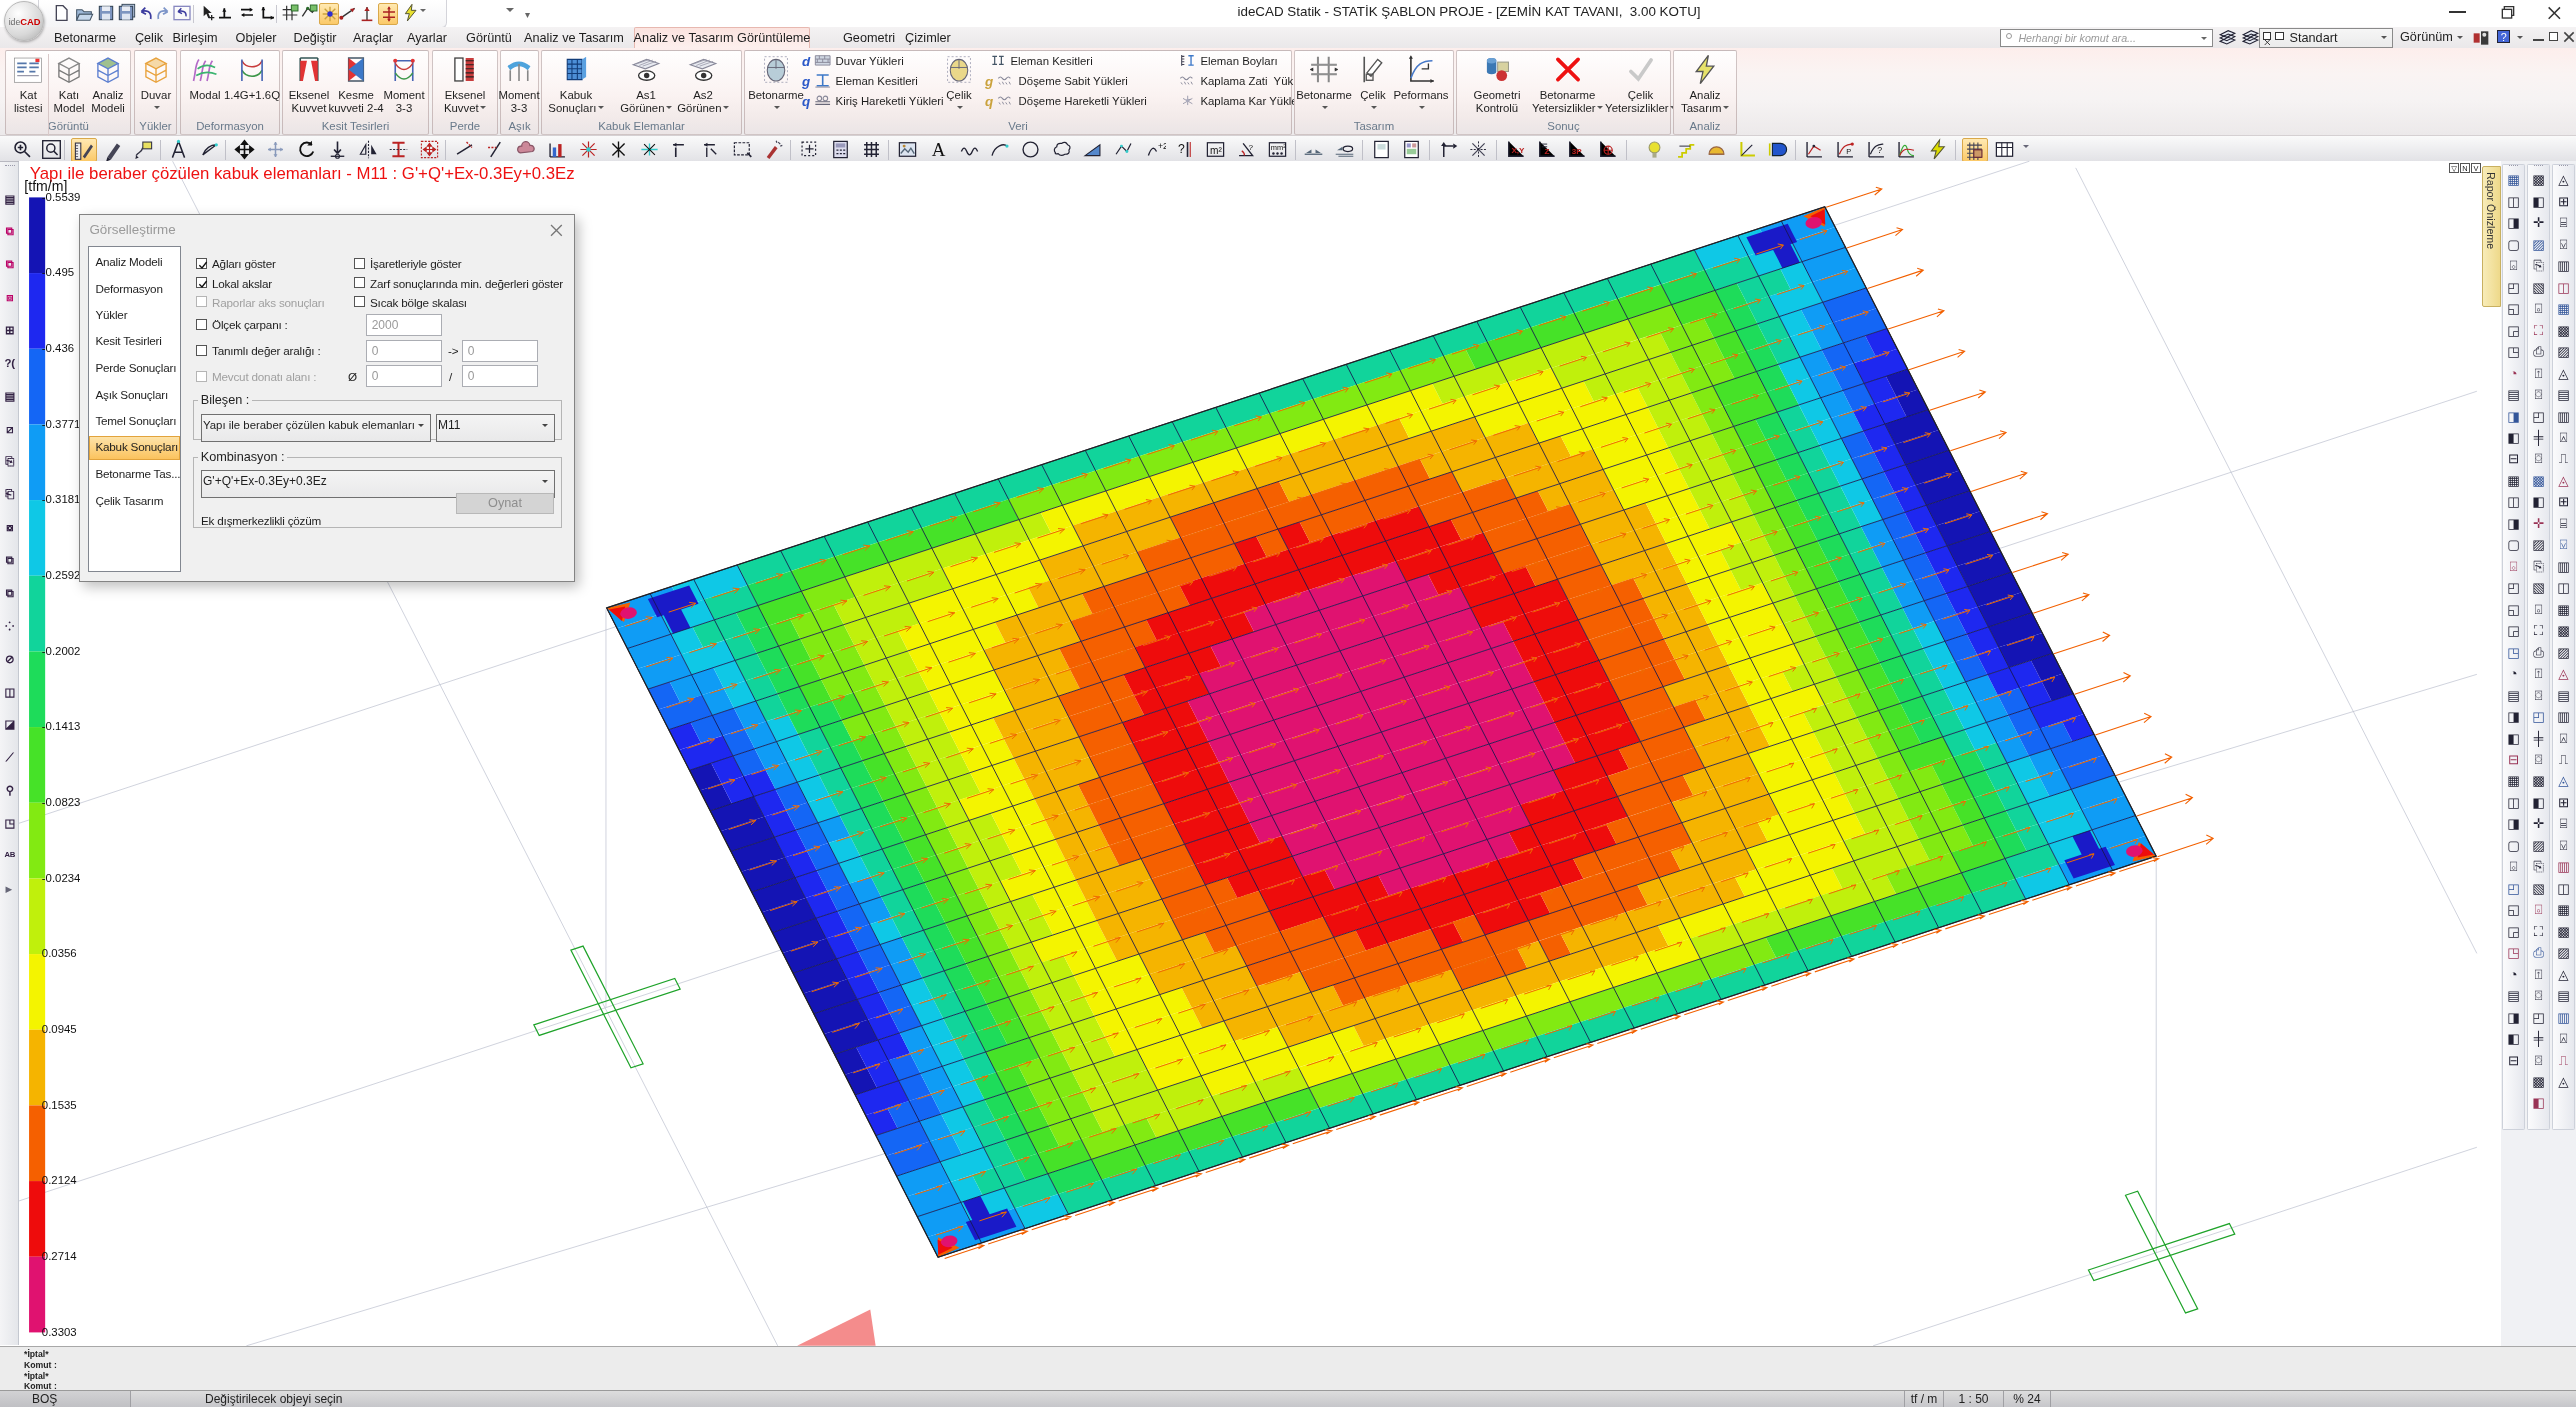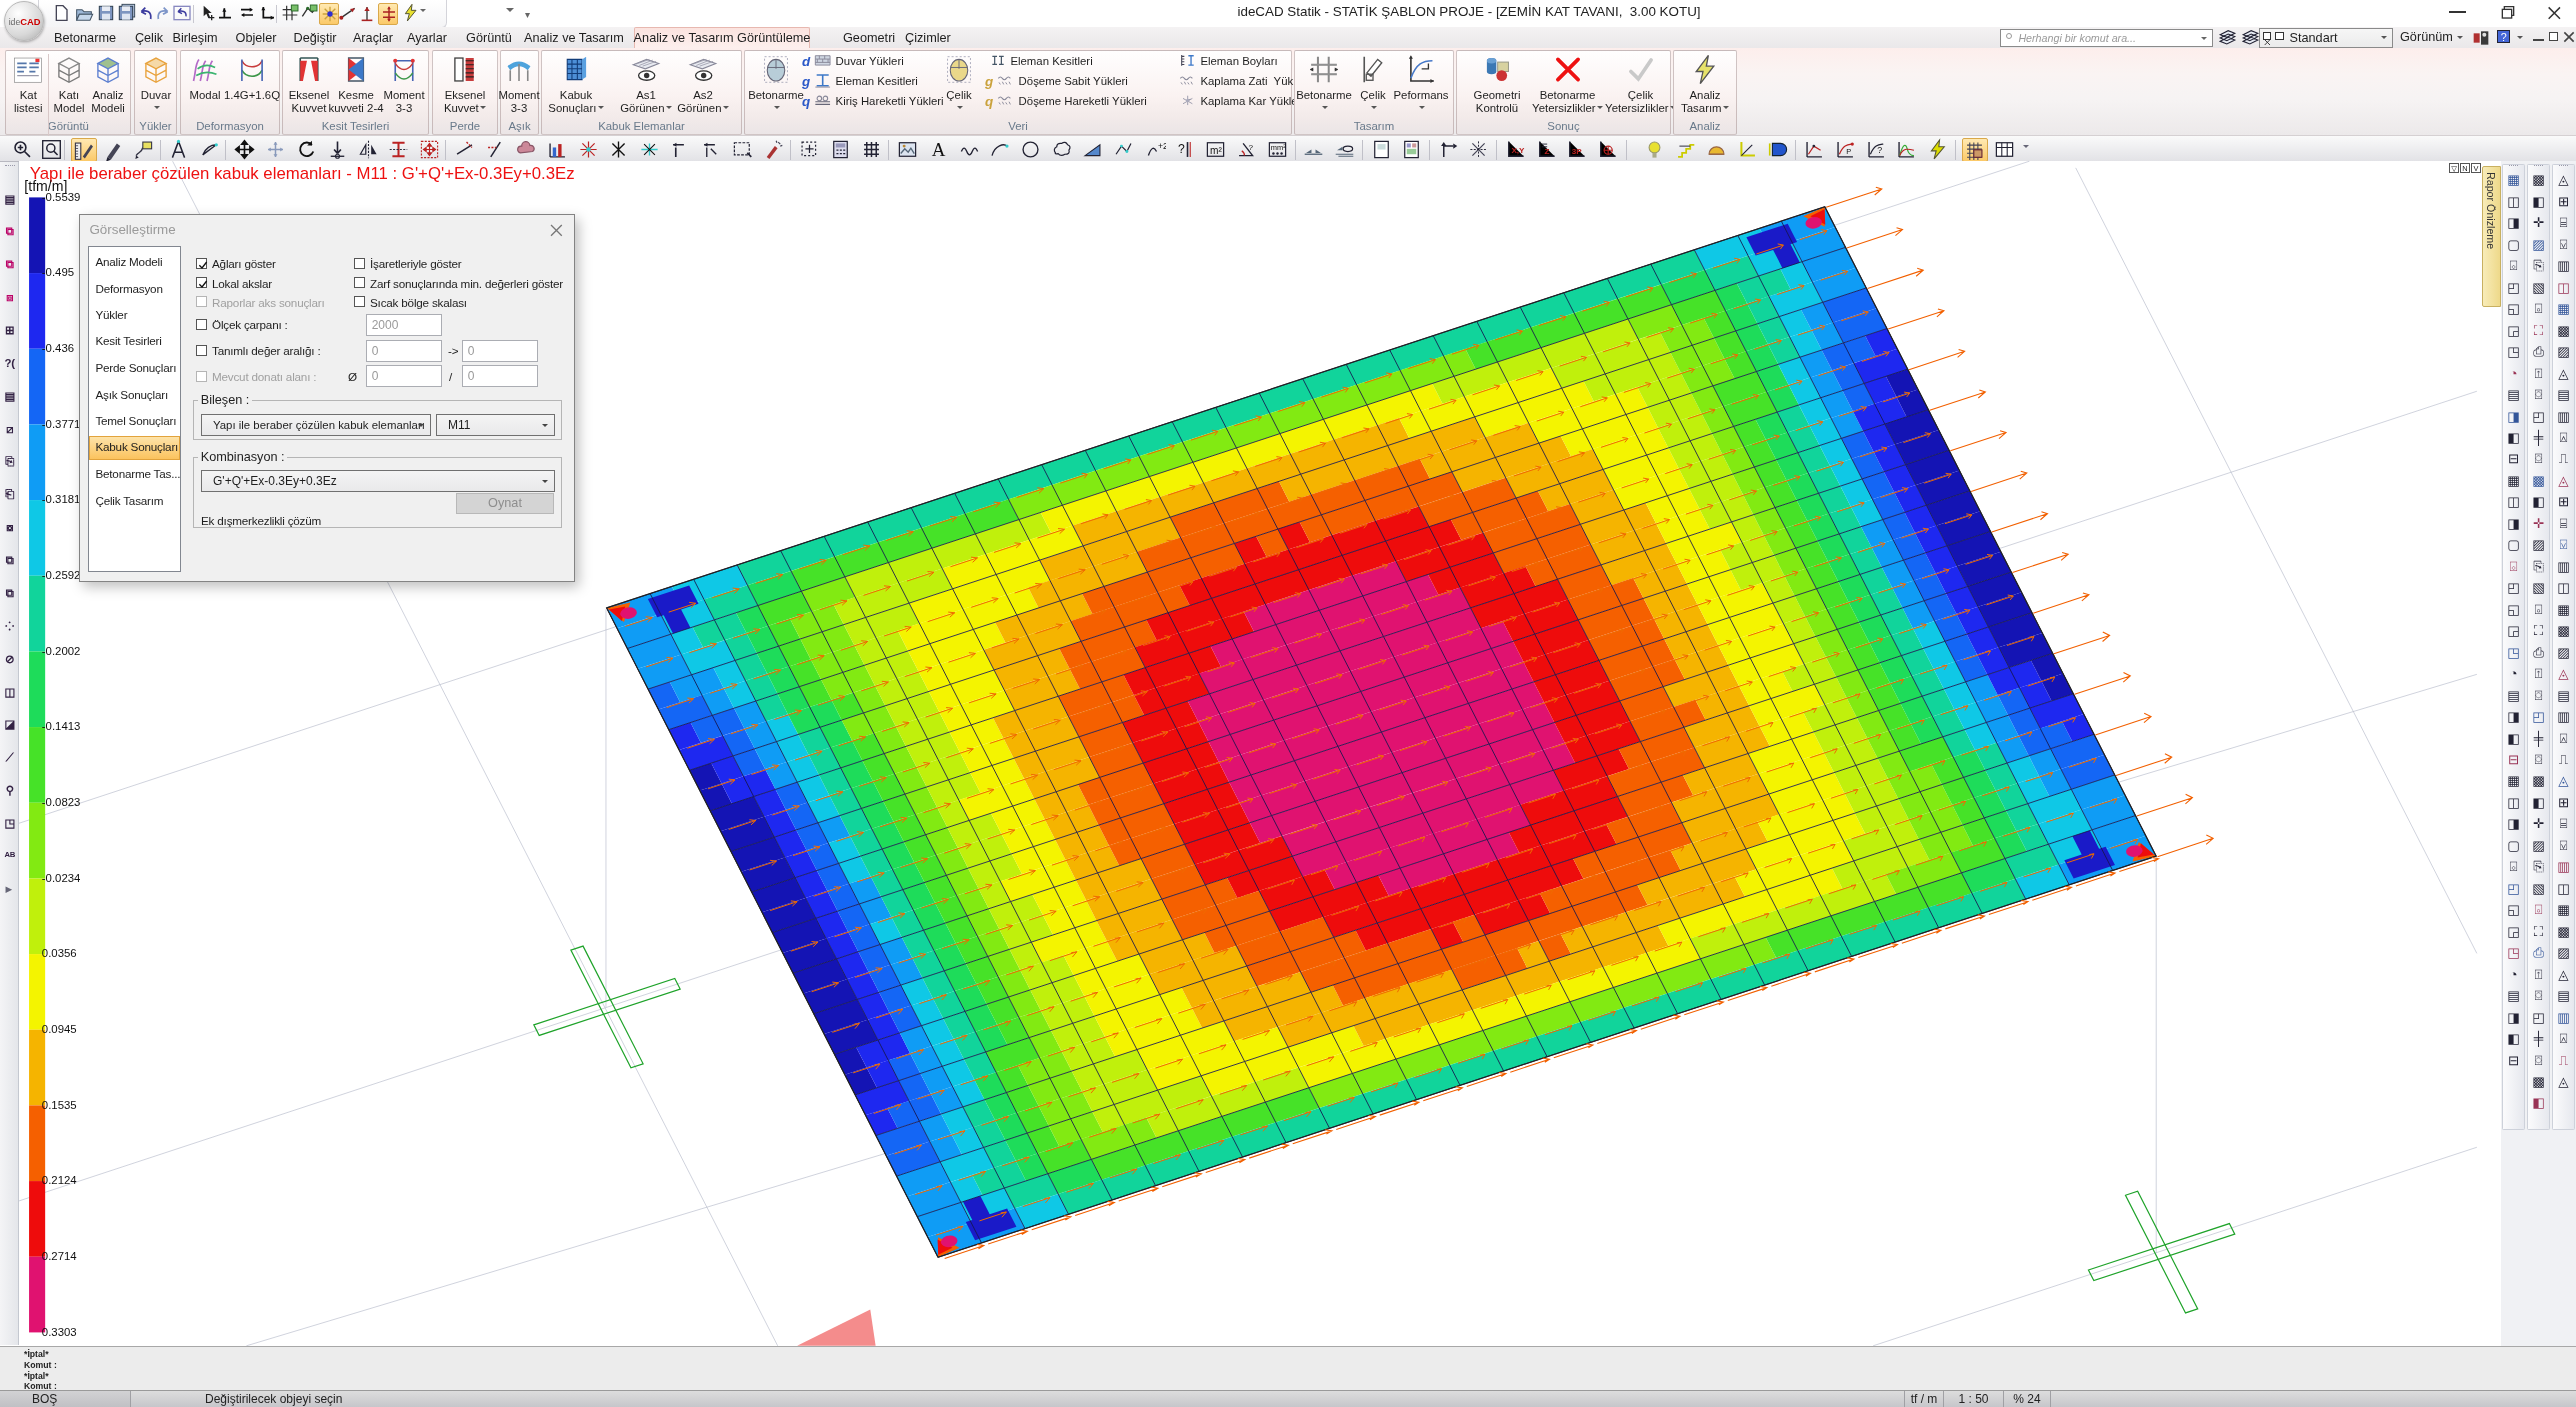--- a/index.html
+++ b/index.html
@@ -16,21 +16,21 @@
 .dar{display:inline-block;width:0;height:0;border:3.4px solid transparent;border-top-color:#555;vertical-align:middle;margin-left:1.3px}
 .ic{position:absolute;top:4px;left:50%;transform:translateX(-50%)}
 .sep{position:absolute;top:54px;bottom:20px;width:0.7px;background:#d8c8c8}
 .ti{display:inline-block;vertical-align:middle}
 .licon{position:absolute;left:1.3px;width:17px;height:17px;font-size:11.4px;line-height:16px;text-align:center;color:#324;font-weight:bold}
 .cb{position:absolute;width:11.4px;height:11.4px;background:#fff;border:0.7px solid #555}
 .cb.g{border-color:#b5b5b5}
 .cb svg{position:absolute;left:0.7px;top:0.7px}
 .dtxt{position:absolute;font-size:11.7px;letter-spacing:-0.2px;white-space:nowrap}
 .inp{position:absolute;background:#fff;border:0.7px solid #abadb3;font-size:12px;color:#9a9a9a;padding-left:4.7px;line-height:20px}
-.combo{position:absolute;height:22px;background:linear-gradient(#f4f4f4,#e9e9ea);border:0.7px solid #707070;font-size:12px;line-height:21px;padding-left:11px;white-space:nowrap;overflow:hidden}
+.combo{position:absolute;height:28px;background:linear-gradient(#f4f4f4,#e9e9ea);border:0.7px solid #707070;font-size:12px;line-height:21px;padding-left:1px;white-space:nowrap;overflow:hidden}
 .cara{position:absolute;right:6px;top:8.7px;width:0;height:0;border:3.4px solid transparent;border-top-color:#444}
 </style></head><body>
 <div class="ab" style="left:0;top:0;width:2576px;height:27px;background:#fff"></div>
 <div class="ab" style="left:38px;top:0px;width:409px;height:28px;background:linear-gradient(#fff,#f4f4f6);border:0.7px solid #d4d4da;border-top:none;border-radius:0 0 5.4px 5.4px"></div>
 <div class="ab" style="left:51px;top:3.4px;width:20px;height:21.5px;text-align:center"><svg width="20" height="20" viewBox="0 0 30 30">
       <path d="M8 4 h10 l6 6 v16 h-16 Z" fill="#fff" stroke="#445" stroke-width="2"></path>
     </svg></div>
 <div class="ab" style="left:74px;top:3.4px;width:20px;height:21.5px;text-align:center"><svg width="20" height="20" viewBox="0 0 30 30">
       <path d="M4 10 h8 l3 3 h11 v4 H8 l-4 9 Z" fill="#9db8d8" stroke="#456" stroke-width="1.6"></path>
       <path d="M4 26 l4 -9 h20 l-4 9 Z" fill="#c6d8ec" stroke="#456" stroke-width="1.6"></path>

